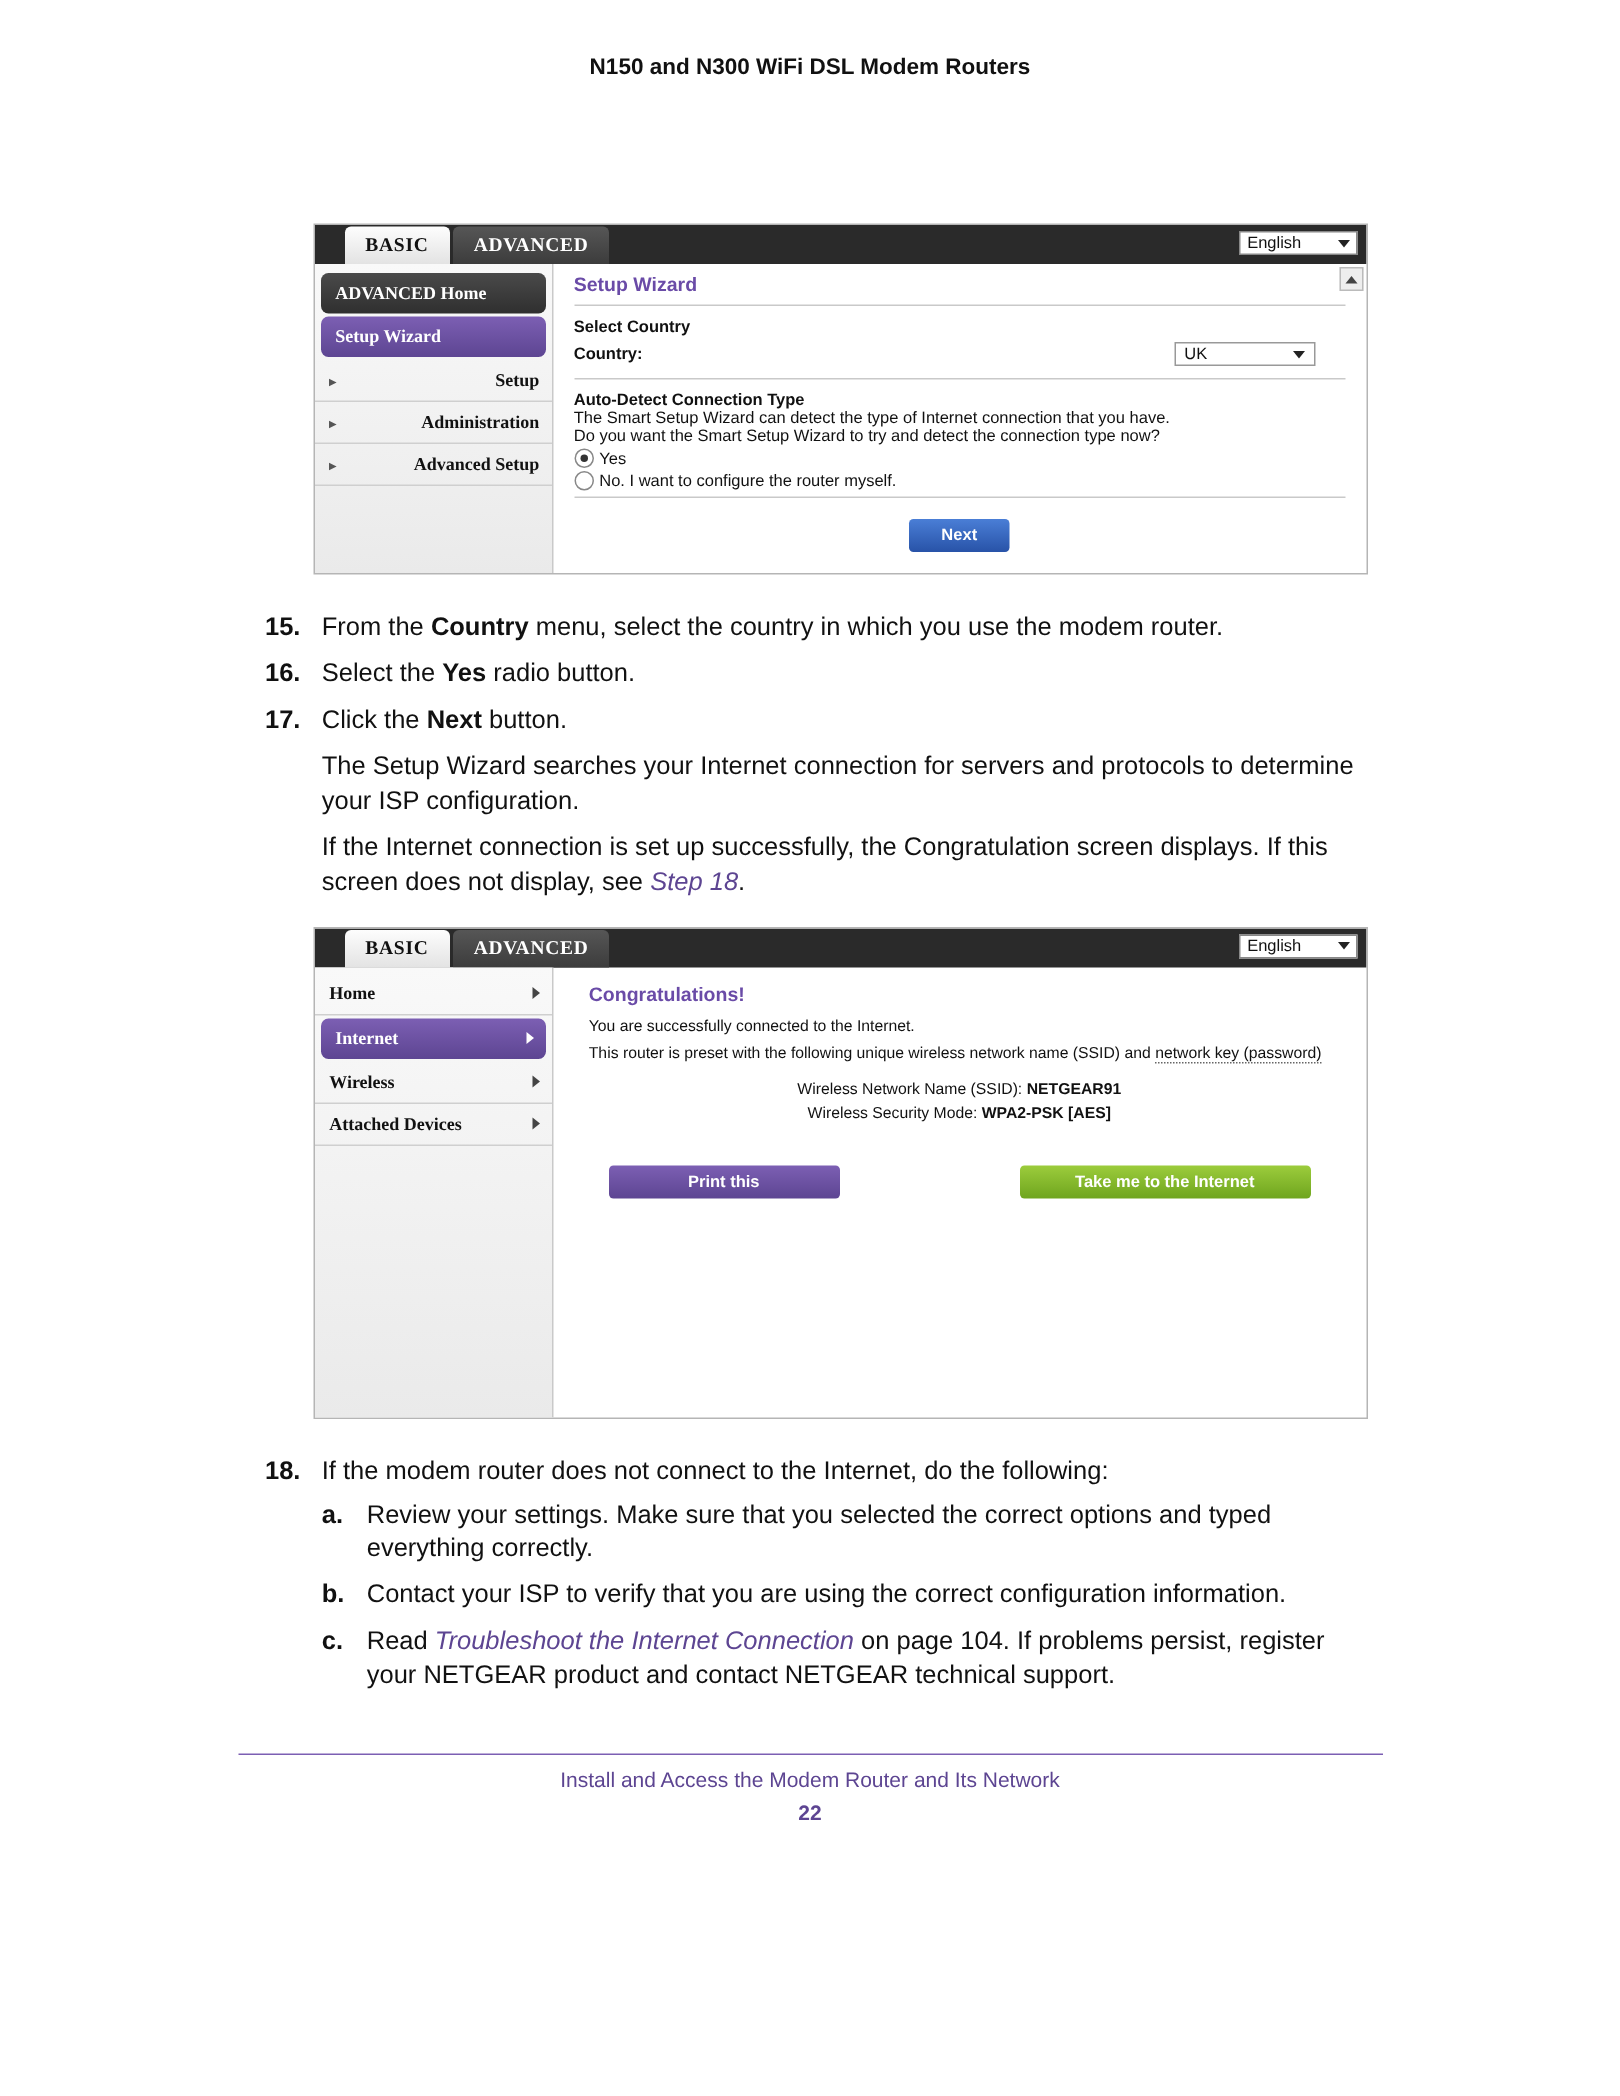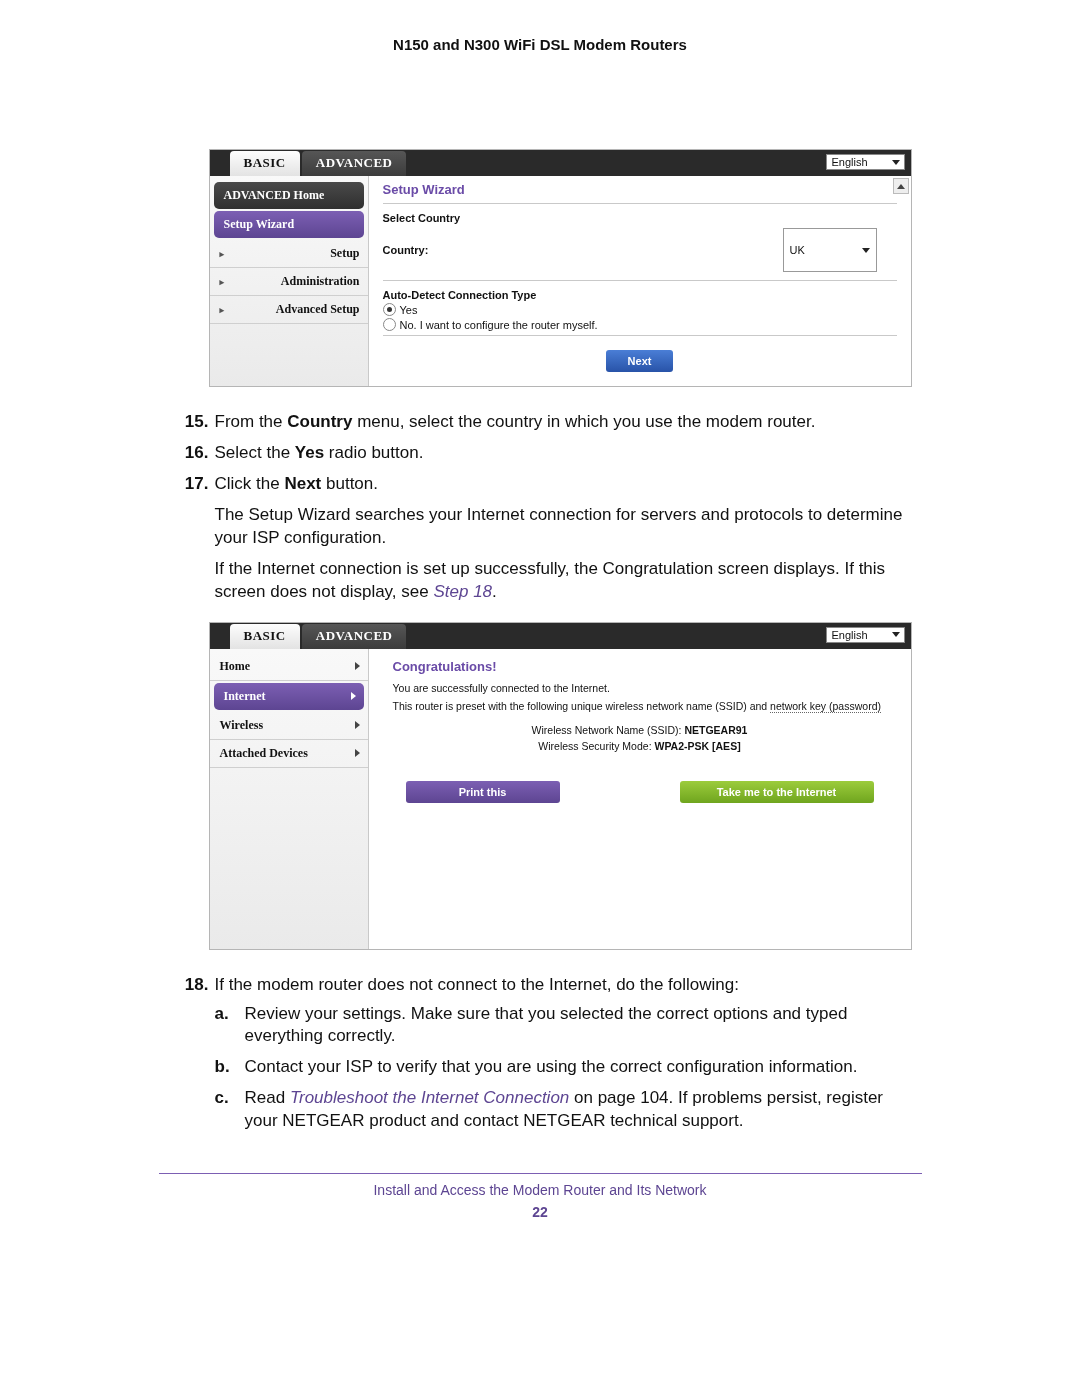--- a/index.html
+++ b/index.html
@@ -168,21 +168,21 @@
   }
   .country-row {
     display: flex;
     align-items: center;
     margin: 4px 0 8px 0;
   }
   .country-row .label { flex: 0 0 400px; font-weight: bold; }
   .country-row .field {
     border: 1px solid #999;
     background: #fff;
-    padding: 15px 6px;
+    padding: 1px 6px;
     width: 80px;
     font-size: 11px;
     display:flex;
     align-items:center;
     justify-content:space-between;
   }
   .radio-row {
     display:flex;
     align-items:center;
     gap:4px;
@@ -215,21 +215,21 @@
   .underline-dotted { border-bottom:1px dotted #666; }
 
   
   .body-text {
     font-size: 17px;
     line-height: 1.35;
     margin:0 10px 0 10px;
   }
   .body-text ol { list-style:none; padding:0; margin:0; }
   .body-text li { margin-bottom:8px; position:relative; padding-left:46px; }
-  .body-text li .num { position:absolute; left:0; font-weight:bold; width:40px; text-align:right; padding-right:6px;}
+  .body-text li .num { position:absolute; left:0; font-weight:bold; width:40px; text-align:center; padding-right:6px;}
   .body-text li .sub { list-style:none; padding:0; margin:6px 0 0 0;}
   .body-text li .sub li { padding-left:30px; margin-bottom:8px;}
   .body-text li .sub li .letter { position:absolute; left:0; font-weight:bold; width:24px; text-align:left;}
   .body-text p { margin:6px 0 8px 0; padding-left:46px; }
   .italic-link { color:#5d4592; font-style:italic; }
 
   .footer-rule {
     border:none;
     border-top:1px solid #7c5fb3;
     margin:40px 0 8px 0;
@@ -288,20 +288,22 @@
         <div class="pane-section-head">Select Country</div>
         <div class="country-row">
           <span class="label">Country:</span>
           <div class="field">
             <span>UK</span>
             <span class="caret-down"></span>
           </div>
         </div>
         <hr>
         <div class="pane-section-head">Auto-Detect Connection Type</div>
+        <div>The Smart Setup Wizard can detect the type of Internet connection that you have.</div>
+        <div>Do you want the Smart Setup Wizard to try and detect the connection type now?</div>
         <div class="radio-row">
           <span class="radio checked"></span>
           <span>Yes</span>
         </div>
         <div class="radio-row">
           <span class="radio"></span>
           <span>No. I want to configure the router myself.</span>
         </div>
         <hr>
         <div class="btn-center">

